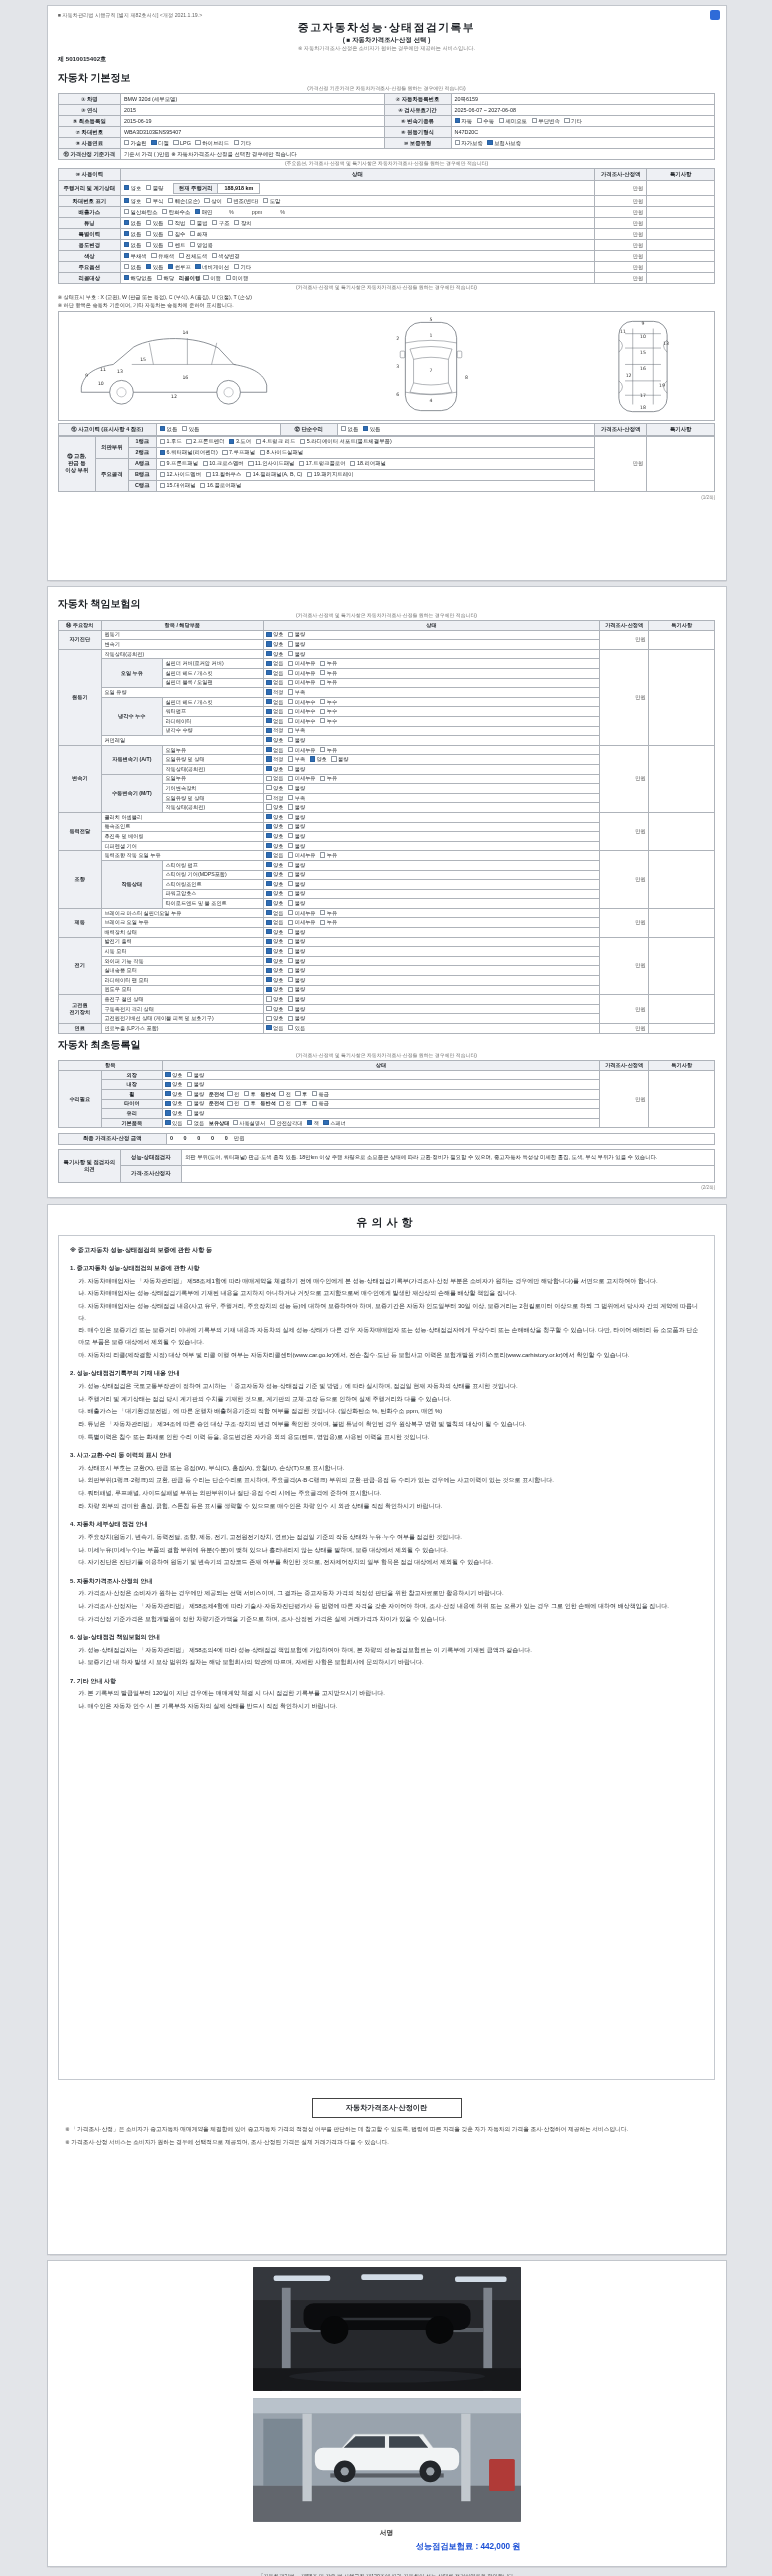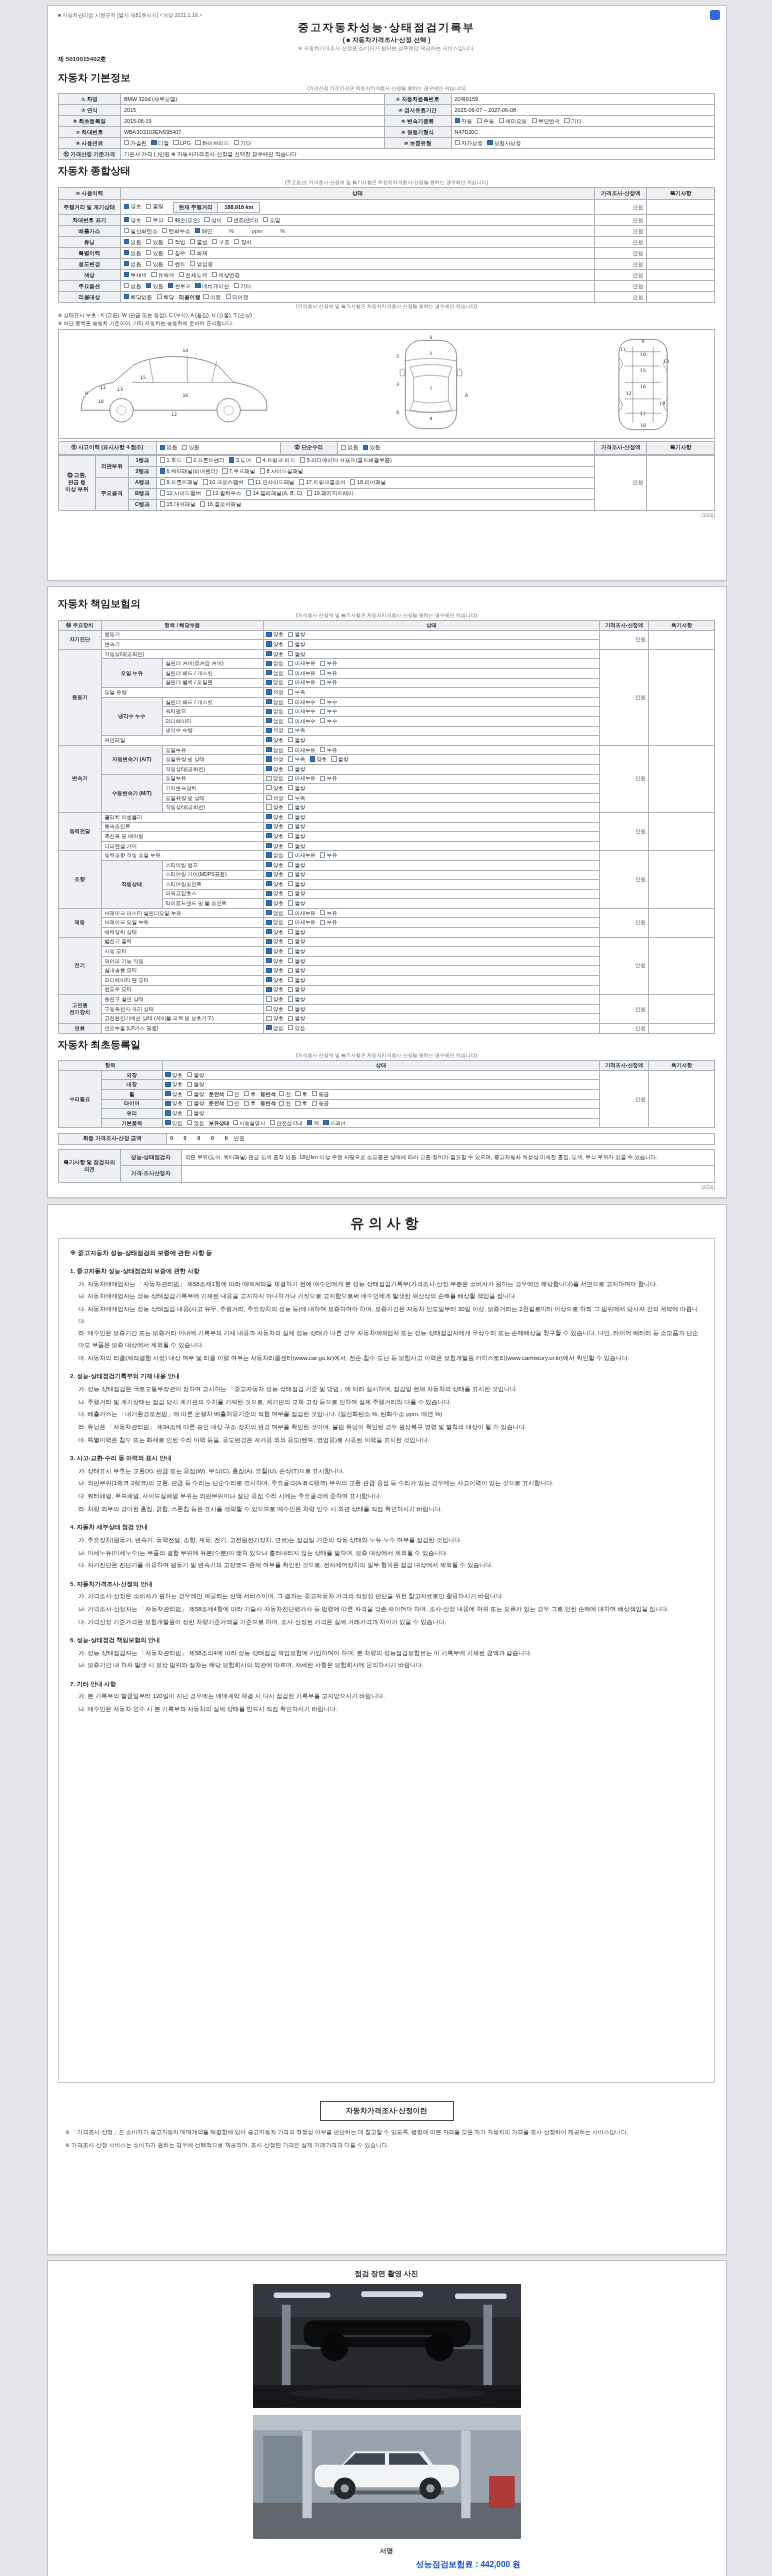--- a/index.html
+++ b/index.html
@@ -50,28 +50,28 @@
 
   .diagram-wrap { border:0.5px solid #aeb3ba; margin:2.1px 0; padding:3.1px 12.4px; display:flex; justify-content:space-between; align-items:center; height:110px; }
   .dg-num { font-size:9px; fill:#333; text-anchor:middle; font-family:"DejaVu Sans",sans-serif; }
 
   .page-mark { text-align:right; font-size:4.6px; color:#888; margin-top:2.6px; }
 
   .final-digits span:first-child { font-weight:bold; letter-spacing:4.6px; }
   .opinion-text { line-height:1.5; }
   #opinion-table td { height:16.5px; }
 
-  .notice-title { text-align:center; font-size:14px; font-weight:bold; letter-spacing:4.1px; padding:4.1px 0 5.2px; }
+  .notice-title { text-align:center; font-size:11px; font-weight:bold; letter-spacing:4.1px; padding:4.1px 0 5.2px; }
   .notice-sub { font-weight:bold; font-size:6.2px; margin:0 0 2.1px; }
   .notice-body { border:0.5px solid #c5c9cf; padding:8.2px 11.3px 10.3px; font-size:6px; line-height:1.95; min-height:845px; }
   .np0 { font-weight:bold; margin:6.7px 0 1px; }
   .np0:first-of-type { margin-top:2.1px; }
   .np1 { padding-left:8.2px; margin:1px 0; }
 
-  .pricing-box-title { width:134px; margin:17.5px auto 6.2px; border:0.8px solid #444; text-align:center; font-weight:bold; font-size:7.2px; padding:4.1px 0; }
+  .pricing-box-title { width:150px; margin:17.5px auto 6.2px; border:0.8px solid #444; text-align:center; font-weight:bold; font-size:7.2px; padding:4.1px 0; }
   .pricing-lines { font-size:5.7px; line-height:1.85; color:#333; padding:0 7.2px; }
   .pricing-lines div { margin-bottom:2.1px; }
 
   .photos-title { text-align:center; font-weight:bold; font-size:7.2px; padding:2.1px 0 5.2px; }
   .photo { display:block; margin:0 auto 7.2px; width:268px; height:124px; border-radius:1px; }
   .sign-block { width:268px; margin:1px auto 0; display:flex; flex-direction:column; }
   .sign-label { text-align:center; font-weight:bold; font-size:6.7px; color:#333; }
   .premium { align-self:flex-end; color:#1a4fd6; font-weight:bold; font-size:8.2px; margin-top:3.1px; }
 
   .page-footer { text-align:center; font-size:5.2px; color:#444; line-height:1.6; padding-bottom:4.1px; }
@@ -127,21 +127,20 @@
           <td class="lbl">⑩ 보증유형</td>
           <td class="val"><span class="opt"><span class="cb"></span>자가보증</span><span class="opt"><span class="cb on"></span>보험사보증</span></td>
         </tr>
         <tr>
           <td class="lbl">⑪ 가격산정 기준가격</td>
           <td class="val" colspan="3">기준서 가격 (                )만원  ※ 자동차가격조사·산정을 선택한 경우에만 적습니다</td>
         </tr>
       </tbody>
   </table>
 
-  <div class="sec-title">자동차 종합상태</div>
   <div class="sec-note">(주요옵션, 가격조사·산정액 및 특기사항은 자동차가격조사·산정을 원하는 경우에만 적습니다)</div>
   <table class="grid">
     <colgroup>
         <col style="width:62px">
         <col>
         <col style="width:52px">
         <col style="width:68px">
       </colgroup>
     <thead>
         <tr>
@@ -690,21 +689,20 @@
       <div class="np1">나. 매수인은 자동차 인수 시 본 기록부와 자동차의 실제 상태를 반드시 직접 확인하시기 바랍니다.</div>
     </div>
   <div class="pricing-box-title">자동차가격조사·산정이란</div>
   <div class="pricing-lines" id="pricing-lines">
       <div>※ 「가격조사·산정」은 소비자가 중고자동차 매매계약을 체결함에 있어 중고자동차 가격의 적정성 여부를 판단하는 데 참고할 수 있도록, 법령에 따른 자격을 갖춘 자가 자동차의 가격을 조사·산정하여 제공하는 서비스입니다.</div>
       <div>※ 가격조사·산정 서비스는 소비자가 원하는 경우에 선택적으로 제공되며, 조사·산정된 가격은 실제 거래가격과 다를 수 있습니다.</div>
     </div>
 </div>
 
 <div class="sheet" id="sheet4">
-  <div class="photos-title">점검 장면 촬영 사진</div>
 
   <svg class="photo" viewBox="0 0 520 240">
     <rect width="520" height="240" fill="#26282c"></rect>
     <rect width="520" height="64" fill="#34373d"></rect>
     <g fill="#dfe9f5" opacity="0.92">
       <rect x="40" y="16" width="110" height="11" rx="4"></rect>
       <rect x="210" y="14" width="120" height="11" rx="4"></rect>
       <rect x="392" y="18" width="100" height="11" rx="4"></rect>
     </g>
     <rect x="56" y="40" width="17" height="200" fill="#7d838c"></rect>

